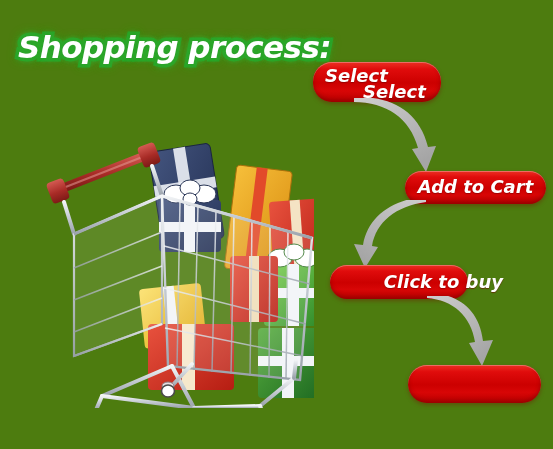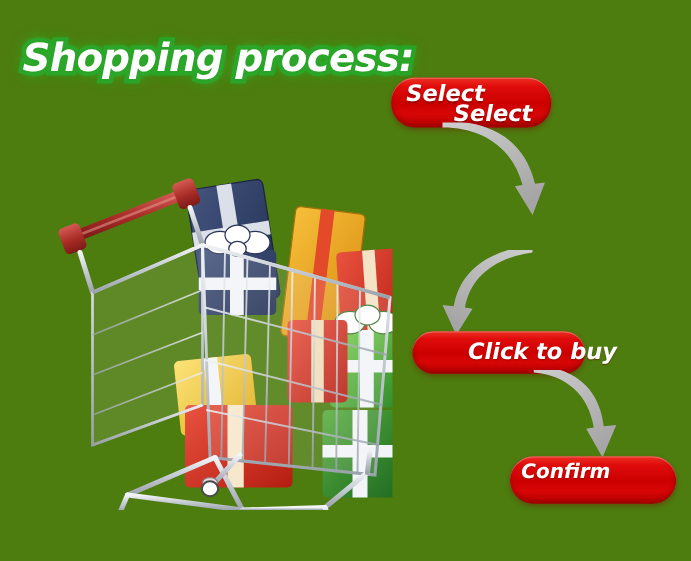--- a/index.html
+++ b/index.html
@@ -97,21 +97,21 @@
     left: 0; top: 5px; width: 141px; text-align: center; font-size: 18px;
   }
 
   
   #box-buy {
     left: 330px; top: 265px;
     width: 138px; height: 34px;
     border-radius: 17px;
   }
   #box-buy .l1 {
-    left: 0; top: 6px; width: 138px; text-align: center; font-size: 18px; padding-left: 35px;
+    left: 0; top: 6px; width: 138px; text-align: right; font-size: 18px; padding-left: 35px;
   }
 
   
   #box-confirm {
     left: 408px; top: 365px;
     width: 133px; height: 38px;
   }
   #box-confirm .l1 { left: 9px;  top: 2px;  font-size: 16px; }
   #box-confirm .l2 { left: 46px; top: 18px; font-size: 16px; }
 
@@ -328,20 +328,23 @@
   <svg class="arrow-svg" id="arrow-1" viewBox="0 0 100 80">
     <defs>
       <linearGradient id="ag1" x1="0" y1="0" x2="0.6" y2="1">
         <stop offset="0%" stop-color="#cfcfcf"></stop>
         <stop offset="100%" stop-color="#a5a5a5"></stop>
       </linearGradient>
     </defs>
     <path d="M2,4 C34,4 58,20 66,50 L60,51 L74,74 L84,48 L76,49 C67,12 38,-2 2,-1 Z" fill="url(#ag1)"></path>
   </svg>
 
+  <div class="flow-box" id="box-cart">
+    <span class="line l1">Add to Cart</span>
+  </div>
 
   <svg class="arrow-svg" id="arrow-2" viewBox="0 0 80 70">
     <defs>
       <linearGradient id="ag2" x1="1" y1="0" x2="0.3" y2="1">
         <stop offset="0%" stop-color="#cfcfcf"></stop>
         <stop offset="100%" stop-color="#a5a5a5"></stop>
       </linearGradient>
     </defs>
     <path d="M76,2 C46,6 26,22 22,46 L28,47 L15,68 L4,44 L13,45 C18,16 42,0 76,-4 Z" fill="url(#ag2)"></path>
   </svg>
@@ -354,16 +357,15 @@
     <defs>
       <linearGradient id="ag3" x1="0" y1="0" x2="0.7" y2="1">
         <stop offset="0%" stop-color="#cfcfcf"></stop>
         <stop offset="100%" stop-color="#a5a5a5"></stop>
       </linearGradient>
     </defs>
     <path d="M2,2 C28,4 46,20 50,46 L44,47 L57,70 L68,44 L58,45 C54,12 32,-2 2,-4 Z" fill="url(#ag3)"></path>
   </svg>
 
   <div class="flow-box" id="box-confirm">
-    <span class="line l1">Confirm</span>
   </div>
 
 </div>
 
 </body></html>

